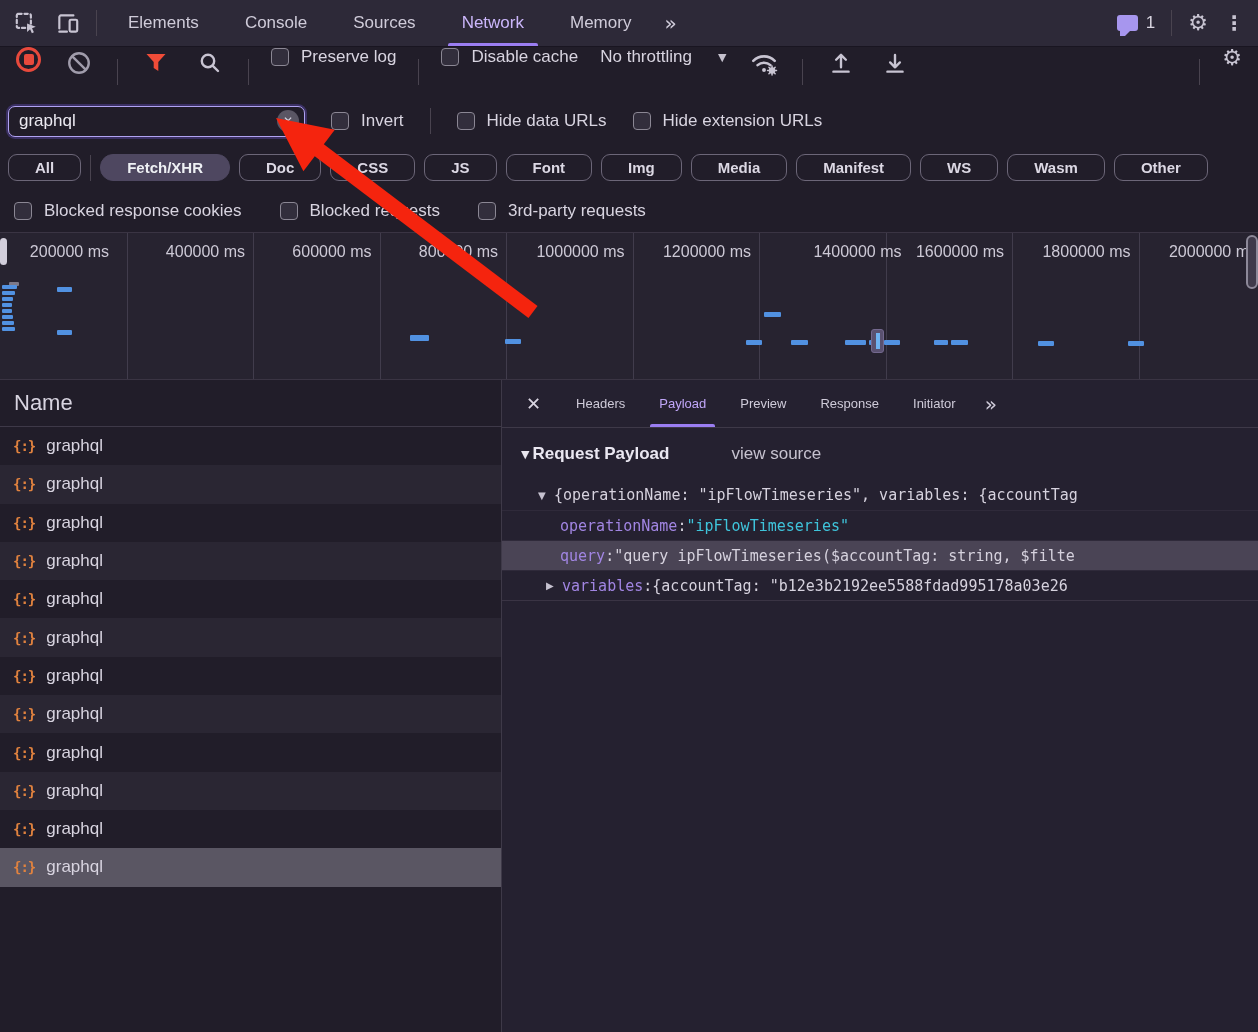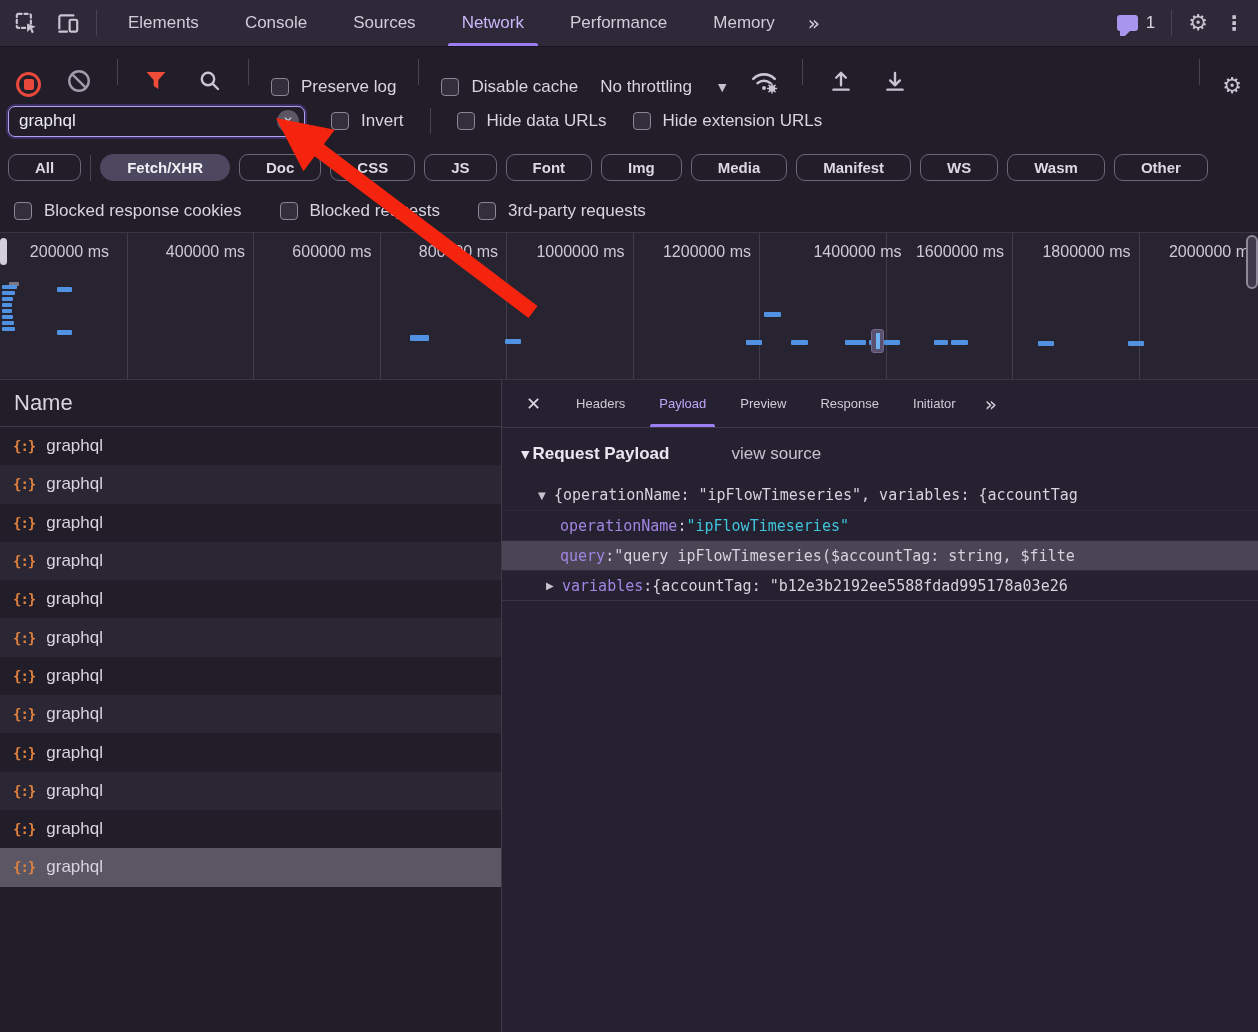--- a/index.html
+++ b/index.html
@@ -22,21 +22,21 @@
   .tab.active::after { content:""; position:absolute; left:0; right:0; bottom:0; height:3px; background:#9b7ef2; border-radius:2px 2px 0 0; }
   .more-tabs { display:flex; align-items:center; font-size:20px; color:#cfcbd9; padding:0 10px; letter-spacing:1px; }
   .tabbar-right { margin-left:auto; display:flex; align-items:center; gap:16px; padding-right:14px; }
   .msg-badge { display:flex; align-items:center; gap:8px; font-size:17px; color:#d8d4e0; }
   .bubble { position:relative; width:21px; height:16px; background:#a796ee; border-radius:3px; }
   .bubble::after { content:""; position:absolute; left:3px; bottom:-5px; width:0; height:0; border:5px solid transparent; border-top-color:#a796ee; border-left-color:#a796ee; border-bottom:0; }
   .gear { font-size:22px; color:#c8c4d2; line-height:1; }
   .kebab { font-size:20px; color:#c8c4d2; font-weight:bold; line-height:1; }
 
   
-  .toolbar { height:50px; background:#211d29; display:flex; align-items:flex-end; padding:0 16px; gap:22px; }
+  .toolbar { height:50px; background:#211d29; display:flex; align-items:flex-start; padding:0 16px; gap:22px; }
   .rec-btn { width:25px; height:25px; border:3px solid #e8493c; border-radius:50%; display:flex; align-items:center; justify-content:center; }
   .rec-btn i { display:block; width:10px; height:11px; background:#e8493c; border-radius:2px; }
   .cb { width:18px; height:18px; min-width:18px; border:1.5px solid #8b8794; border-radius:4px; background:#322e3c; }
   .cb-item { display:flex; align-items:center; gap:12px; font-size:17px; color:#d8d4e0; white-space:nowrap; }
   .throttle { display:flex; align-items:center; gap:26px; font-size:17px; color:#d8d4e0; }
   .throttle .caret { font-size:11px; color:#c5c1ce; }
   .spacer { flex:1; }
 
   
   .filter-row { height:48px; display:flex; align-items:center; gap:26px; padding:0 8px; }
@@ -121,21 +121,20 @@
           <path d="M4 20h7"></path>
         </svg>
       </span>
     </div>
     <span class="vdiv"></span>
     <div class="tabs" id="main-tabs">
         <span class="tab">Elements</span>
         <span class="tab">Console</span>
         <span class="tab">Sources</span>
         <span class="tab active">Network</span>
-        <span class="tab">Performance</span>
         <span class="tab">Memory</span>
       </div>
     <span class="more-tabs glyph">»</span>
     <div class="tabbar-right">
       <span class="msg-badge">
         <span class="bubble"></span>
         <span>1</span>
       </span>
       <span class="vdiv"></span>
       <span class="gear glyph">⚙</span>

